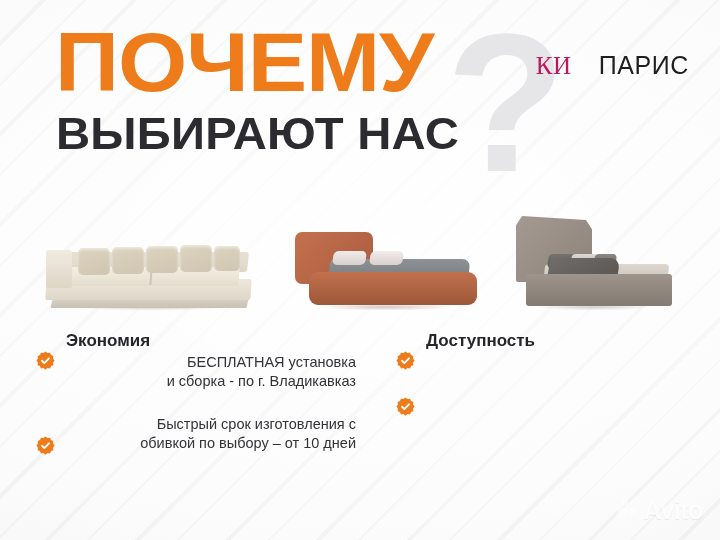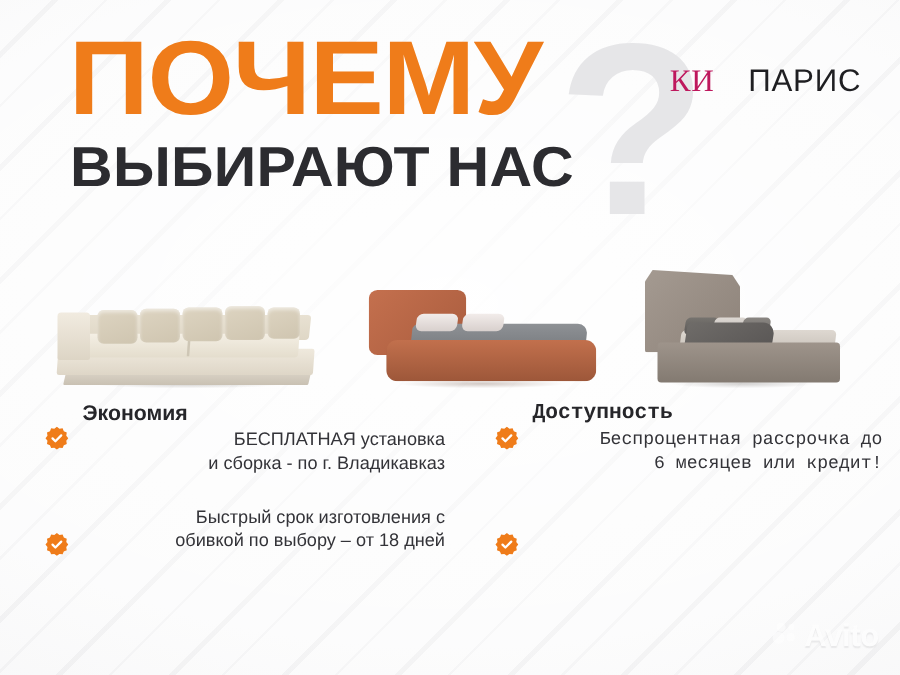--- a/index.html
+++ b/index.html
@@ -238,27 +238,27 @@
     border-radius: 4px; transform: skewX(-9deg);
   }
   .bed-taupe .p1 { left: 40px; background: linear-gradient(180deg,#76736f,#5b5856); }
   .bed-taupe .p2 { left: 63px; }
   .bed-taupe .p3 { left: 86px; width: 22px; background: linear-gradient(180deg,#8a8682,#6d6a67); }
 
   
   .benefits {
     position: absolute;
     left: 0;
-    top: 320px;
+    top: 330px;
     width: 720px;
     height: 200px;
   }
   .col { position: absolute; top: 0; }
   .col-left  { left: 36px;  width: 320px; }
-  .col-right { left: 396px; width: 310px; font-family: Liberation Mono, monospace; }
+  .col-right { left: 396px; width: 310px; }
 
   .benefit {
     position: relative;
     padding-left: 30px;
     margin-bottom: 24px;
   }
   .benefit .badge {
     position: absolute;
     left: 0;
     top: 21px;
@@ -375,37 +375,35 @@
       </div>
 
       <div class="benefit">
         <span class="badge">
           <svg viewBox="0 0 24 24" xmlns="http://www.w3.org/2000/svg">
             <path fill="#ef7c1a" d="M12 0.6l2.6 2.0 3.2-0.5 1.2 3.0 3.0 1.2-0.5 3.2 2.0 2.6-2.0 2.6 0.5 3.2-3.0 1.2-1.2 3.0-3.2-0.5-2.6 2.0-2.6-2.0-3.2 0.5-1.2-3.0-3.0-1.2 0.5-3.2-2.0-2.6 2.0-2.6-0.5-3.2 3.0-1.2 1.2-3.0 3.2 0.5z"></path>
             <path fill="none" stroke="#ffffff" stroke-width="2.3" stroke-linecap="round" stroke-linejoin="round" d="M7.6 12.3l2.9 2.9 5.9-6.0"></path>
           </svg>
         </span>
         <p class="benefit-desc">Быстрый срок изготовления с
-обивкой по выбору – от 18 дней</p>
+обивкой по выбору – от 10 дней</p>
       </div>
 
     </div>
 
     <div class="col col-right">
 
       <div class="benefit">
         <span class="badge">
           <svg viewBox="0 0 24 24" xmlns="http://www.w3.org/2000/svg">
             <path fill="#ef7c1a" d="M12 0.6l2.6 2.0 3.2-0.5 1.2 3.0 3.0 1.2-0.5 3.2 2.0 2.6-2.0 2.6 0.5 3.2-3.0 1.2-1.2 3.0-3.2-0.5-2.6 2.0-2.6-2.0-3.2 0.5-1.2-3.0-3.0-1.2 0.5-3.2-2.0-2.6 2.0-2.6-0.5-3.2 3.0-1.2 1.2-3.0 3.2 0.5z"></path>
             <path fill="none" stroke="#ffffff" stroke-width="2.3" stroke-linecap="round" stroke-linejoin="round" d="M7.6 12.3l2.9 2.9 5.9-6.0"></path>
           </svg>
         </span>
         <p class="benefit-title">Доступность</p>
-        <p class="benefit-desc">Беспроцентная рассрочка до
-6 месяцев или кредит!</p>
       </div>
 
       <div class="benefit">
         <span class="badge">
           <svg viewBox="0 0 24 24" xmlns="http://www.w3.org/2000/svg">
             <path fill="#ef7c1a" d="M12 0.6l2.6 2.0 3.2-0.5 1.2 3.0 3.0 1.2-0.5 3.2 2.0 2.6-2.0 2.6 0.5 3.2-3.0 1.2-1.2 3.0-3.2-0.5-2.6 2.0-2.6-2.0-3.2 0.5-1.2-3.0-3.0-1.2 0.5-3.2-2.0-2.6 2.0-2.6-0.5-3.2 3.0-1.2 1.2-3.0 3.2 0.5z"></path>
             <path fill="none" stroke="#ffffff" stroke-width="2.3" stroke-linecap="round" stroke-linejoin="round" d="M7.6 12.3l2.9 2.9 5.9-6.0"></path>
           </svg>
         </span>
       </div>

